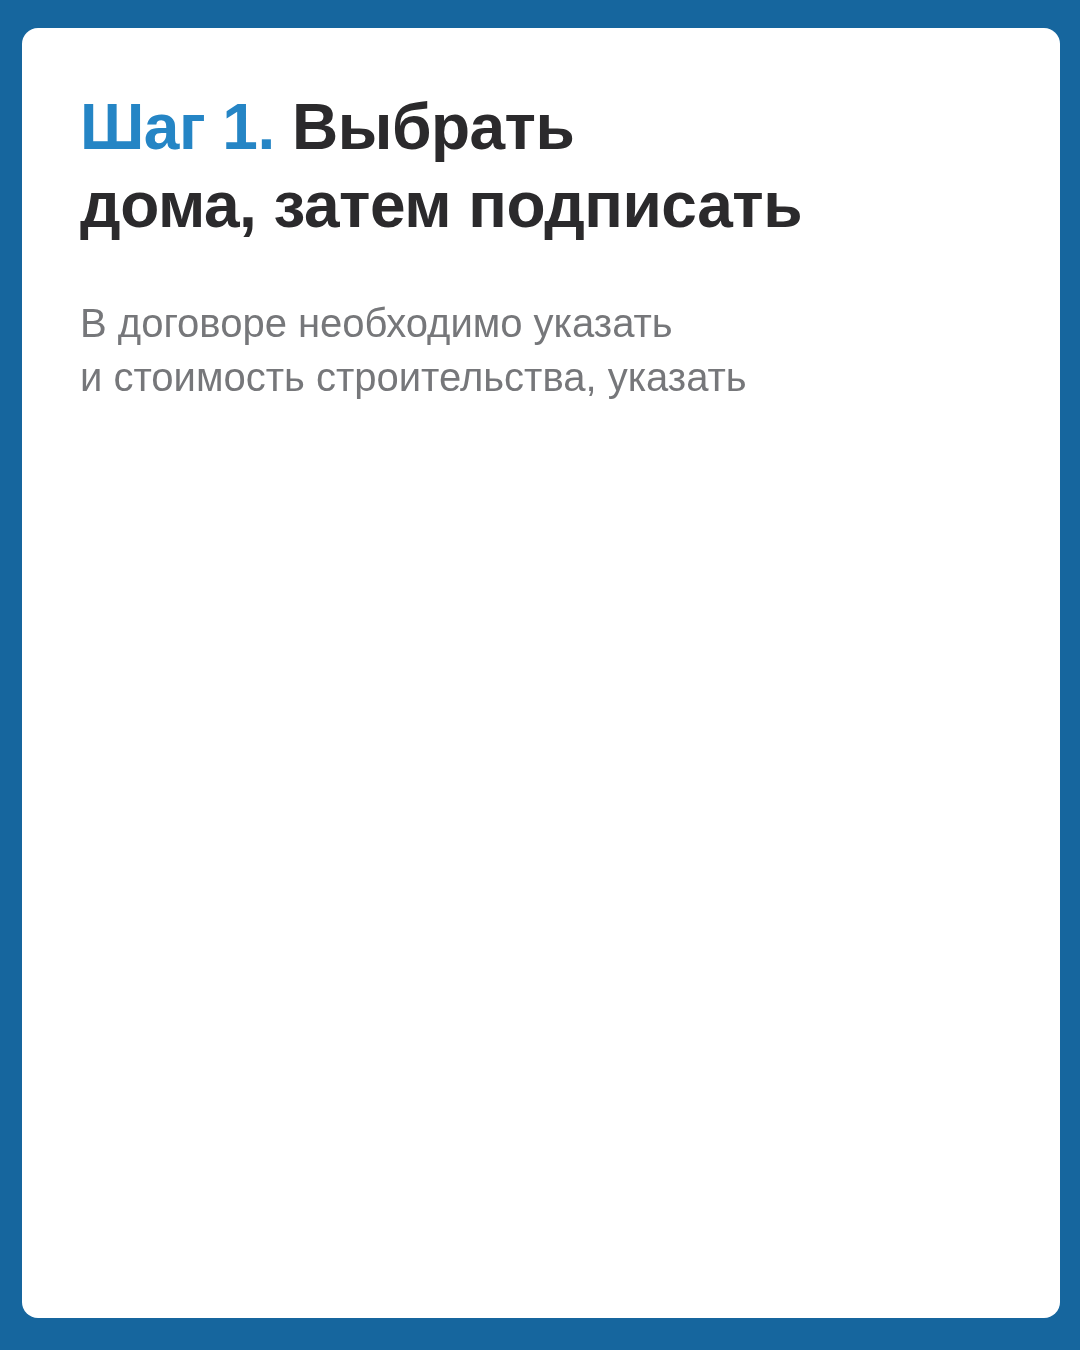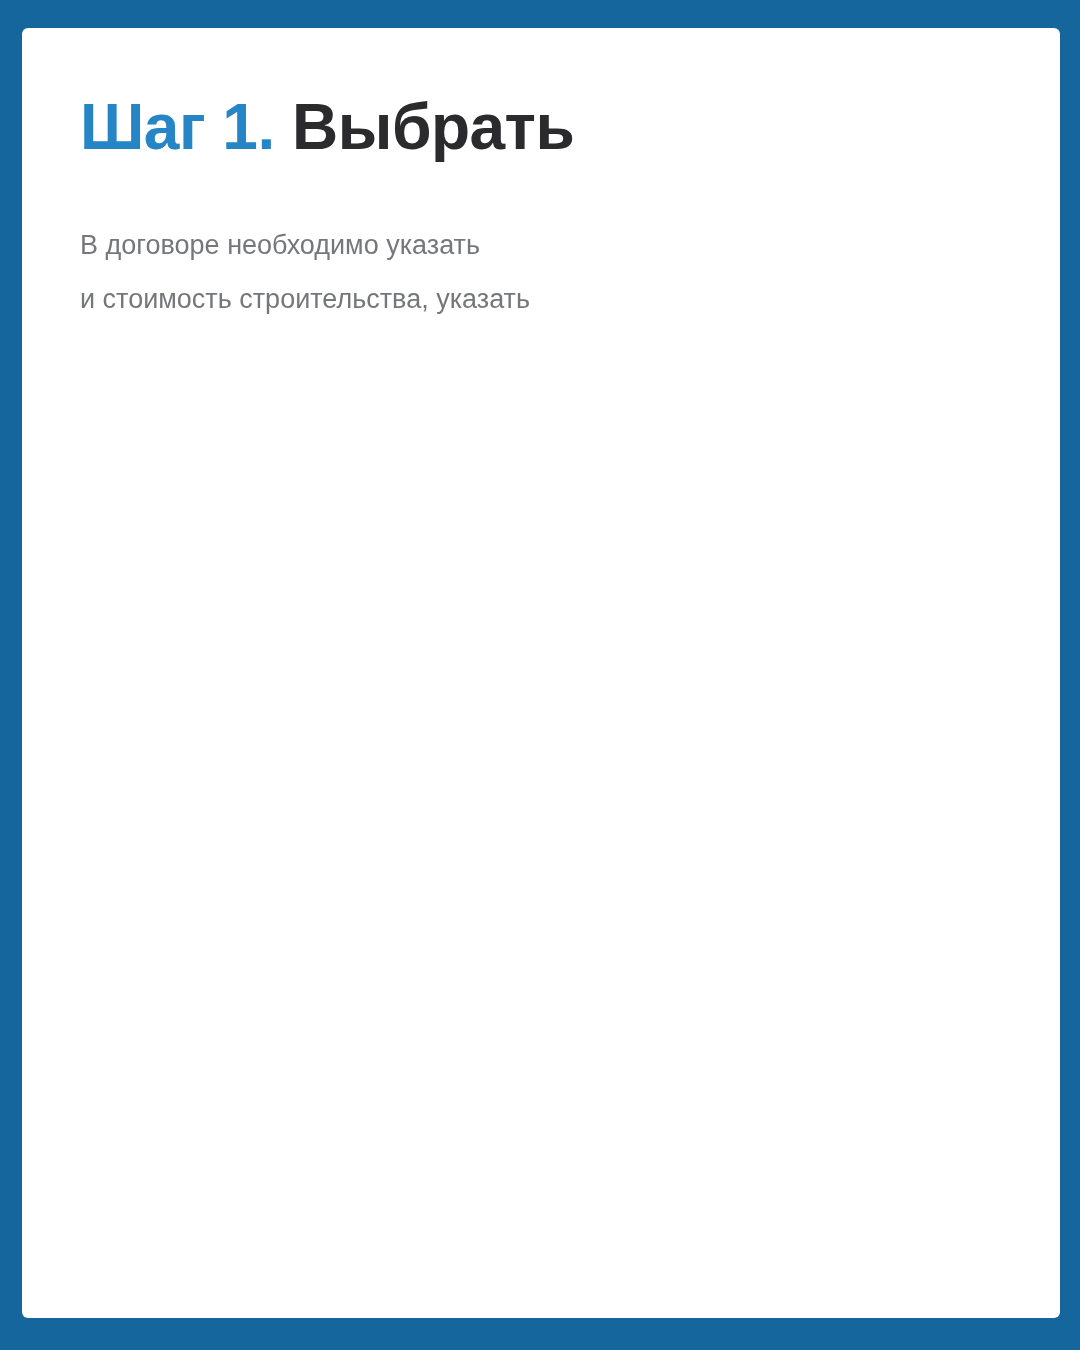--- a/index.html
+++ b/index.html
@@ -18,56 +18,57 @@
     inset: 0;
     background: #16669E;
   }
   .card {
     position: absolute;
     left: 22px;
     top: 28px;
     right: 20px;
     bottom: 32px;
     background: #FFFFFF;
-    border-radius: 6px;
+    border-radius: 16px;
     box-sizing: border-box;
     padding: 60px 50px 0 58px;
   }
   .title {
     margin: 0;
     font-size: 64px;
     font-weight: 700;
     line-height: 78px;
     letter-spacing: -0.5px;
     color: #2B2A2C;
   }
   .title .line {
     display: block;
   }
   .step-number {
     color: #2585C5;
   }
   .body-text {
     margin: 52px 0 17px 0;
-    font-size: 27px;
+    font-size: 40px;
     font-weight: 400;
     line-height: 54px;
     color: #76777A;
   }
   .body-text .line {
     display: block;
   }
 </style>
 </head>
 <body>
 
 <div class="background"></div>
 
 <div class="card">
   <h1 class="title">
     <span class="line"><span class="step-number">Шаг 1.</span><span> Выбрать</span></span>
+    <span class="line">дома, затем подписать</span>
   </h1>
 
   <p class="body-text">
     <span class="line">В договоре необходимо указать</span>
     <span class="line">и стоимость строительства, указать</span>
   </p>
 </div>
 
 </body></html>

